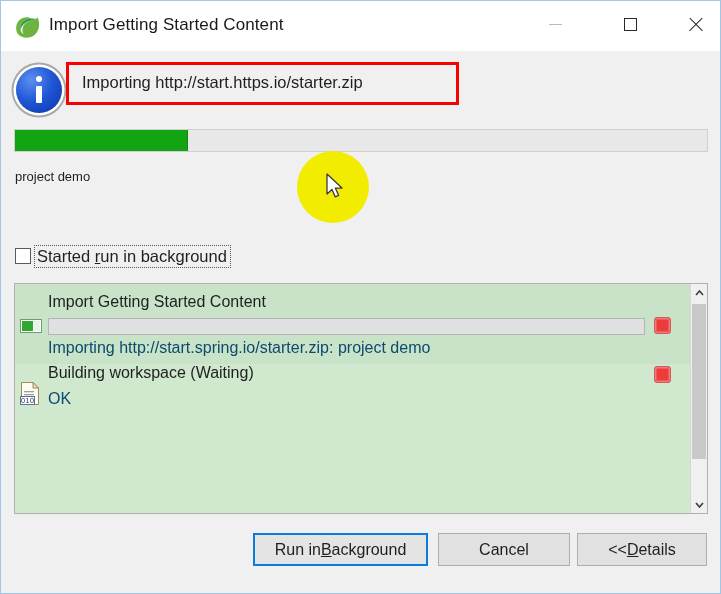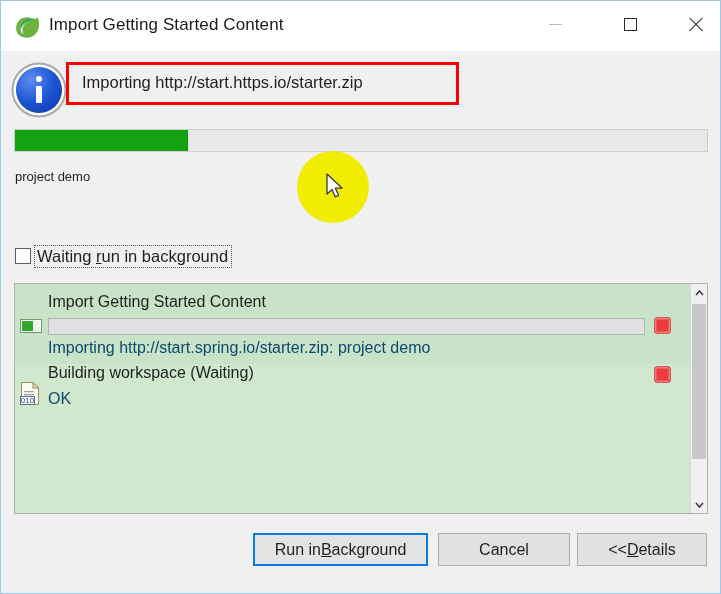--- a/index.html
+++ b/index.html
@@ -379,21 +379,21 @@
 
   <div id="cursor-halo"></div>
   <div id="cursor-arrow">
     <svg width="20" height="28" viewBox="0 0 20 28" xmlns="http://www.w3.org/2000/svg">
       <path d="M1 1 L1 21 L6 16.5 L9.2 23.8 L12.6 22.3 L9.4 15.2 L16 15 Z" fill="#ffffff" stroke="#3a3a3a" stroke-width="1.3" stroke-linejoin="round"></path>
     </svg>
   </div>
 
   <div id="checkbox-row">
     <div id="checkbox-box"></div>
-    <div id="checkbox-label"><span>Waiting </span><u>r</u><span>un in background</span></div>
+    <div id="checkbox-label"><span>Started </span><u>r</u><span>un in background</span></div>
   </div>
 
   <div id="details-panel">
 
     <div id="grp1" class="task-group">
       <div id="grp1-title" class="task-title">Import Getting Started Content</div>
       <div id="grp1-icon">
         <svg width="22" height="14" viewBox="0 0 22 14" xmlns="http://www.w3.org/2000/svg">
           <rect x="0.5" y="0.5" width="21" height="13" fill="#ffffff" stroke="#6f9d6f"></rect>
           <rect x="2" y="2" width="11" height="10" fill="#2faa2f"></rect>

